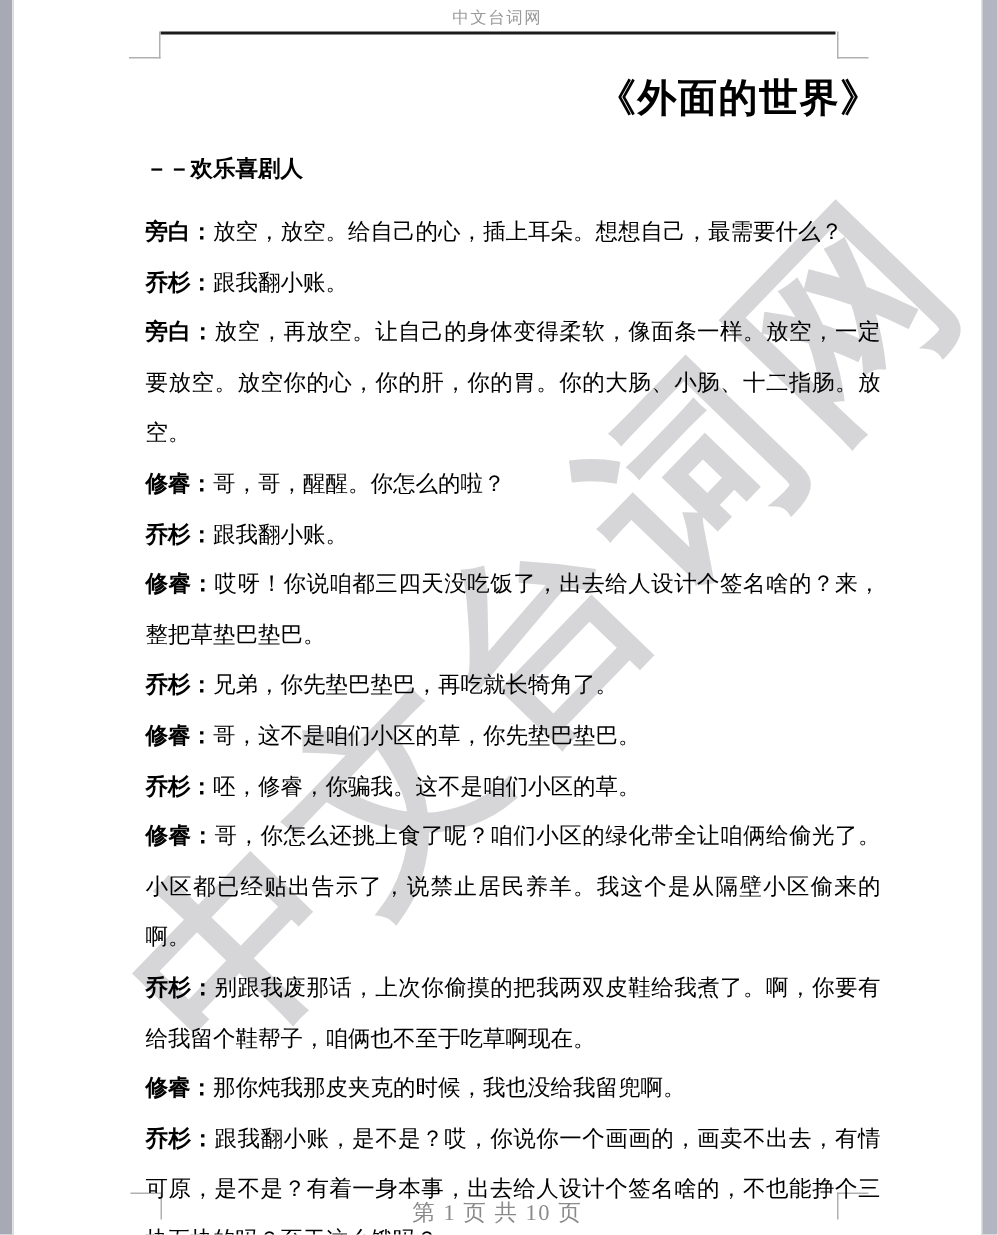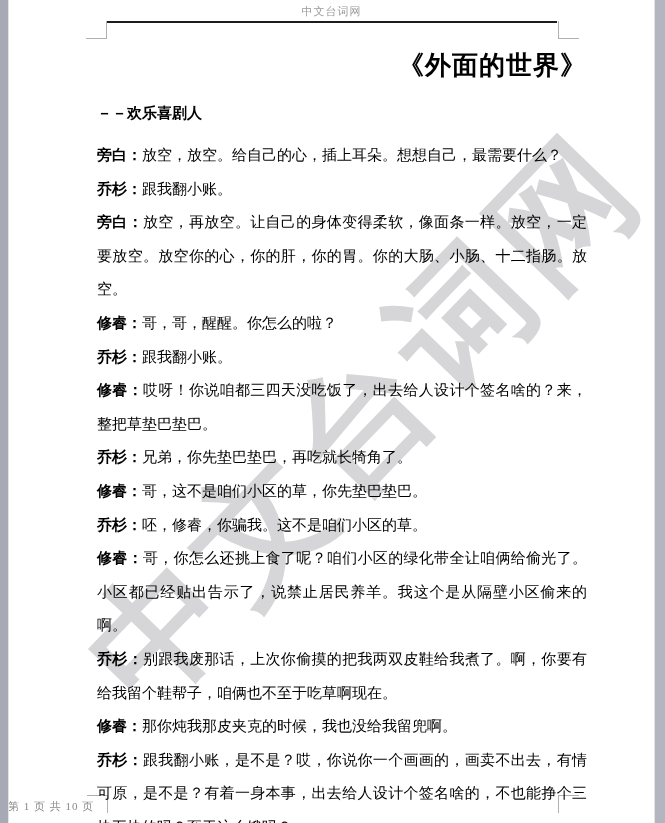--- a/index.html
+++ b/index.html
@@ -49,22 +49,22 @@
     text-align:left;padding-right:56px;
   }
   .dialogue-list{margin-top:15px;}
   .dialogue-list p{
     margin:0;font-size:15px;line-height:33.6px;text-align:justify;
     word-break:break-all;
   }
   .dialogue-list b{font-weight:bold;}
 
   .page-footer{
-    position:absolute;top:799px;left:0;right:0;text-align:left;
-    font-size:11px;color:#8a8a8a;letter-spacing:1px;z-index:2;
+    position:absolute;top:799px;left:0;right:0;text-align:center;
+    font-size:15px;color:#8a8a8a;letter-spacing:1px;z-index:2;
   }
 </style>
 </head>
 <body>
 
 <div class="strip left"></div>
 <div class="strip right"></div>
 
 <div class="page">
 

